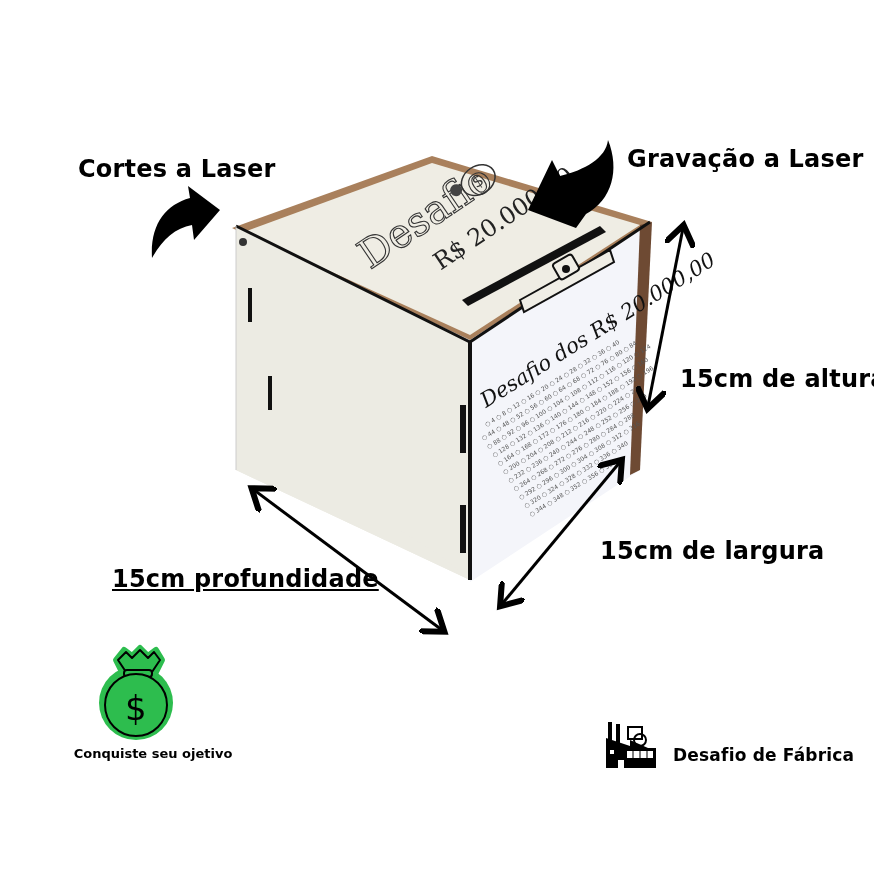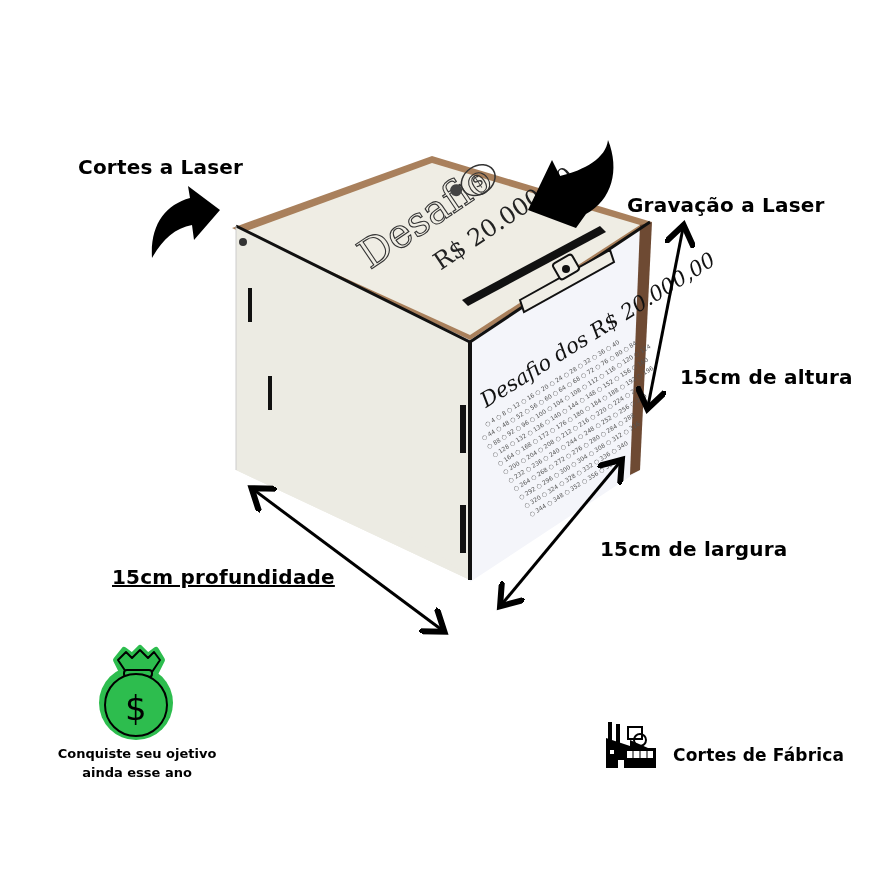--- a/index.html
+++ b/index.html
@@ -1,27 +1,27 @@
 <!DOCTYPE html>
 <html><head>
   <meta charset="utf-8">
   <style>
     html, body { margin: 0; padding: 0; background: #ffffff; }
     body { width: 874px; height: 874px; position: relative; overflow: hidden;
            font-family: "DejaVu Sans", "Liberation Sans", sans-serif; color: #000; }
-    .label { position: absolute; font-weight: bold; white-space: nowrap; font-size: 20px; letter-spacing: 0.2px; }
+    .label { position: absolute; font-weight: bold; white-space: nowrap; font-size: 24px; letter-spacing: 0.2px; }
     .small-label { position: absolute; font-weight: bold; font-size: 13px; text-align: center; line-height: 19px; }
     svg.layer { position: absolute; left: 0; top: 0; }
     .serif { font-family: "DejaVu Serif", "Liberation Serif", serif; }
   </style>
 </head>
 <body>
 
 <div class="label" style="left:78px; top:155px;">Cortes a Laser</div>
-<div class="label" style="left:627px; top:145px;margin-top:48px;">Gravação a Laser</div>
+<div class="label" style="left:627px; top:145px;">Gravação a Laser</div>
 
 <div class="label" style="left:680px; top:324px;margin-top:41px;">15cm de altura</div>
 <div class="label" style="left:600px; top:537px;">15cm de largura</div>
 <div class="label" style="left:112px; top:565px;text-decoration:underline;">15cm profundidade</div>
 
 <svg class="layer" width="874" height="874" viewBox="0 0 874 874">
 
   <polygon points="232,228 432,156 652,222 470,340" fill="#a9805c"></polygon>
 
   <polygon points="244,232 432,163 640,225 470,335" fill="#efede4"></polygon>
@@ -100,33 +100,32 @@
 <svg class="layer" width="874" height="874" viewBox="0 0 874 874">
   <g>
     <path d="M116,660 L124,650 L132,656 L140,648 L148,656 L156,650 L162,660 L154,676 L124,676 Z" fill="#2dbd4e" stroke="#2dbd4e" stroke-width="6" stroke-linejoin="round"></path>
     <circle cx="136" cy="703" r="37" fill="#2dbd4e"></circle>
     <path d="M118,660 L126,652 L132,658 L140,650 L148,658 L154,652 L160,660 L152,672 L126,672 Z" fill="none" stroke="#000" stroke-width="2" stroke-linejoin="round"></path>
     <rect x="124" y="670" width="28" height="7" rx="3" fill="#2dbd4e" stroke="#000" stroke-width="2"></rect>
     <circle cx="136" cy="705" r="31" fill="#2dbd4e" stroke="#000" stroke-width="2"></circle>
     <text x="125" y="720" font-size="34" font-family="'DejaVu Sans', sans-serif" fill="#000">$</text>
   </g>
 </svg>
-<div class="small-label" style="left:52px; top:744px; width:170px;">
+<div class="small-label" style="left:68px; top:744px; width:170px;">
   <div>Conquiste seu ojetivo</div>
-  <div>ainda esse ano</div>
 </div>
 
 <svg class="layer" width="874" height="874" viewBox="0 0 874 874">
   <g fill="#000">
     <rect x="608" y="722" width="4" height="20"></rect>
     <rect x="616" y="724" width="4" height="20"></rect>
     <polygon points="606,738 630,746 630,740 648,748 656,748 656,768 606,768"></polygon>
     <rect x="628" y="727" width="14" height="12" fill="none" stroke="#000" stroke-width="2"></rect>
     <circle cx="640" cy="740" r="6" fill="none" stroke="#000" stroke-width="2"></circle>
     <rect x="627" y="751" width="26" height="7" fill="#fff"></rect>
     <line x1="633" y1="751" x2="633" y2="758" stroke="#000" stroke-width="1"></line>
     <line x1="640" y1="751" x2="640" y2="758" stroke="#000" stroke-width="1"></line>
     <line x1="647" y1="751" x2="647" y2="758" stroke="#000" stroke-width="1"></line>
     <rect x="610" y="750" width="4" height="4" fill="#fff"></rect>
     <rect x="618" y="760" width="6" height="8" fill="#fff"></rect>
   </g>
 </svg>
-<div class="label" style="left:673px; top:745px; font-size:17px;">Cortes de Fábrica</div>
+<div class="label" style="left:673px; top:745px; font-size:17px;">Desafio de Fábrica</div>
 
 </body></html>

